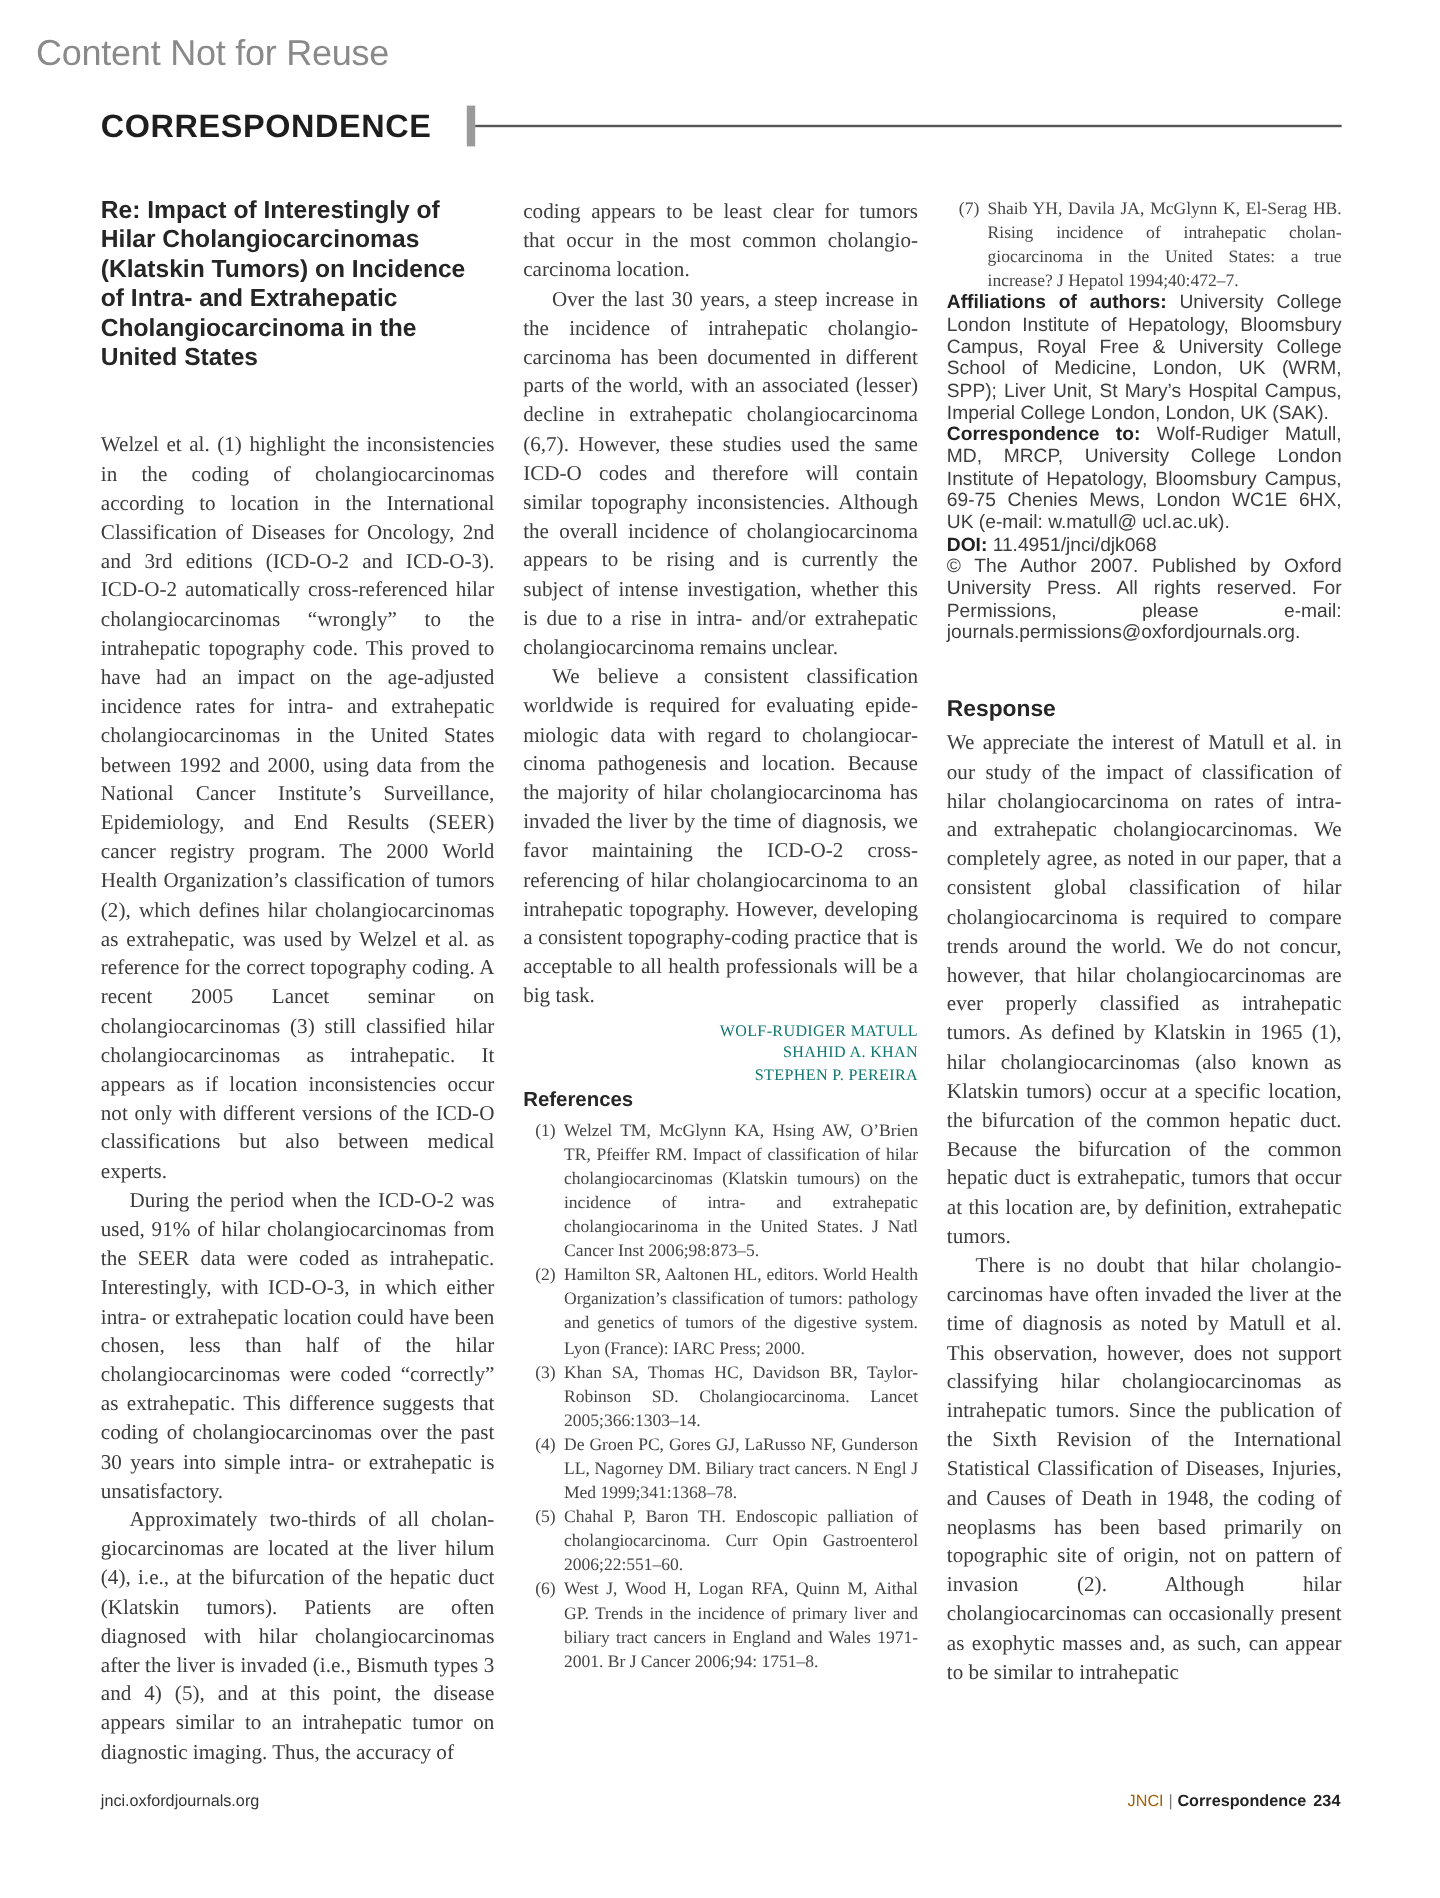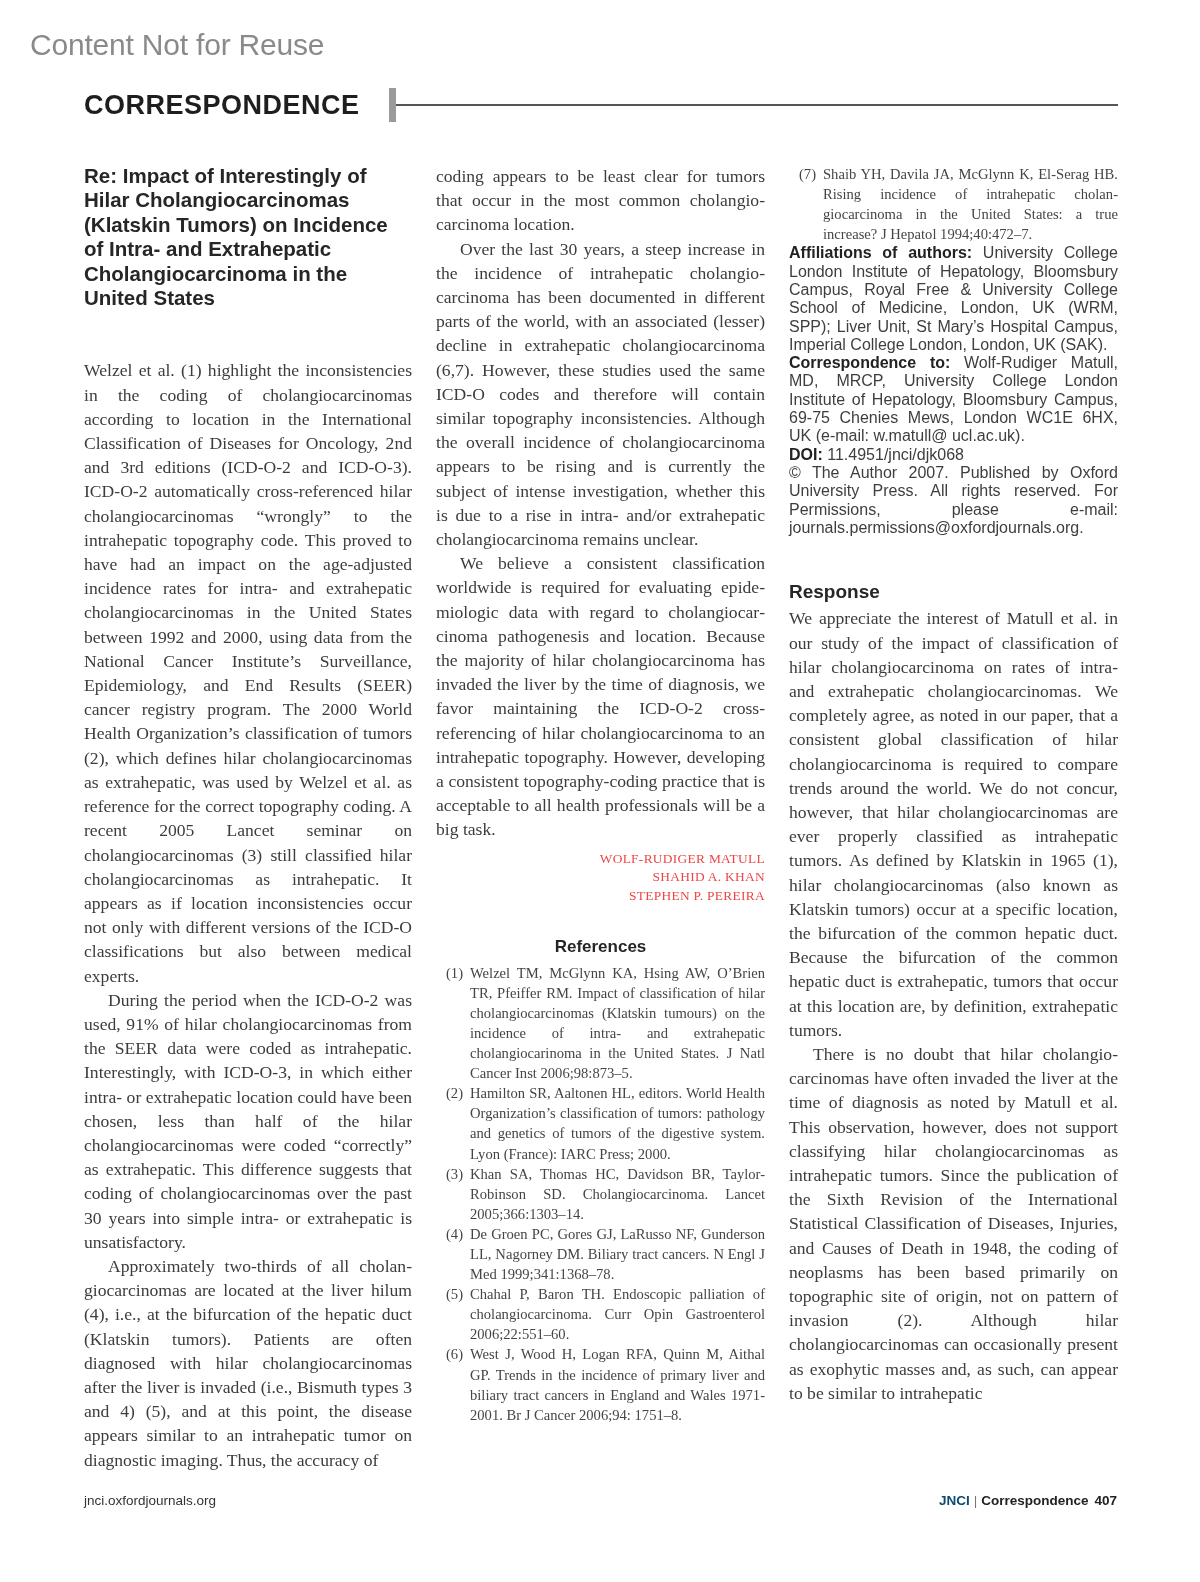--- a/index.html
+++ b/index.html
@@ -20,40 +20,40 @@
   .col p { margin: 0; text-align: justify; hyphens: manual; }
   .col p.indent { text-indent: 24px; }
   #col1 { left: 84px; top: 164px; width: 328px; }
   #col2 { left: 436px; top: 164px; width: 329px; }
   #col3 { left: 789px; top: 164px; width: 329px; }
 
   .article-title {
     font-family: "Liberation Sans", sans-serif; font-weight: bold; font-size: 20.5px; line-height: 24.4px;
     color: #262626; margin: 0 0 48px 0; padding-top: 0;
   }
-  .signatures { margin-top: 8px; text-align: right; font-size: 13.4px; line-height: 18.6px; letter-spacing: 0.3px; color: #ef4444; }
+  .signatures { margin-top: 8px; text-align: right; font-size: 13.4px; line-height: 18.6px; letter-spacing: 0.3px; color: #0f766e; }
   .sig-line { display: block; }
 
   .subhead { font-family: "Liberation Sans", sans-serif; font-weight: bold; font-size: 17px; color: #262626; margin: 0; }
-  #refs-head { margin-top: 30px; margin-bottom: 3px; text-align: center; }
+  #refs-head { margin-bottom: 3px; }
   .refs { list-style: none; margin: 0; padding: 0; }
   .ref { position: relative; padding-left: 34px; margin: 0 0 0 0; font-size: 14.6px; line-height: 20.1px; text-align: justify; color: #454545; }
   .ref-num { position: absolute; left: 10px; top: 0; }
   .ref-text { display: block; }
   #col3 .ref { margin-bottom: 0; }
 
   #notes-head { margin-top: 22px; margin-bottom: 2px; }
   .note { font-family: "Liberation Sans", sans-serif; font-size: 16px; line-height: 18.3px; text-align: justify; color: #3e3e3e; margin: 0 0 8px 0; }
   .note b { color: #222; }
   #response-head { margin-top: 43px; margin-bottom: 2px; font-size: 19px; }
 
   .footer { position: absolute; top: 1493px; font-family: "Liberation Sans", sans-serif; font-size: 13.5px; color: #333; }
   .footer-left { left: 84px; }
   .footer-right { right: 83px; }
-  .footer-right .journal { font-weight: bold; color: #0c4a6e; }
+  .footer-right .journal { font-weight: normal; color: #a16207; }
   .footer-right .sep { color: #777; padding: 0 4px; }
   .footer-right .section { font-weight: bold; color: #222; }
   .footer-right .page { padding-left: 6px; font-weight: bold; color: #222; }
 </style>
 </head>
 <body>
 
 <div class="watermark">Content Not for Reuse</div>
 
 <div class="section-head">
@@ -118,14 +118,14 @@
   <p class="note"><b>Correspondence to:</b><span> Wolf-Rudiger Matull, MD, MRCP, University College London Institute of Hepatology, Bloomsbury Campus, 69-75 Chenies Mews, London WC1E 6HX, UK (e-mail: w.matull@ ucl.ac.uk).</span></p>
   <p class="note"><b>DOI:</b><span> 11.4951/jnci/djk068</span></p>
   <p class="note">© The Author 2007. Published by Oxford University Press. All rights reserved. For Permissions, please e-mail: journals.permissions@oxfordjournals.org.</p>
   <h2 class="subhead" id="response-head">Response</h2>
   <p>We appreciate the interest of Matull et al. in our study of the impact of classification of hilar cholangiocarcinoma on rates of intra- and extrahepatic cholangiocarcino­mas. We completely agree, as noted in our paper, that a consistent global classification of hilar cholangiocarcinoma is required to compare trends around the world. We do not concur, however, that hilar cholangio­carcinomas are ever properly classified as intrahepatic tumors. As defined by Klatskin in 1965 (1), hilar cholangiocarcinomas (also known as Klatskin tumors) occur at a spe­cific location, the bifurcation of the com­mon hepatic duct. Because the bifurcation of the common hepatic duct is extrahepatic, tumors that occur at this location are, by definition, extrahepatic tumors.</p>
   <p class="indent">There is no doubt that hilar cholangio­carcinomas have often invaded the liver at the time of diagnosis as noted by Matull et al. This observation, however, does not support classifying hilar cholangiocarci­nomas as intrahepatic tumors. Since the publication of the Sixth Revision of the International Statistical Classification of Diseases, Injuries, and Causes of Death in 1948, the coding of neoplasms has been based primarily on topographic site of origin, not on pattern of invasion (2). Although hilar cholangiocarcinomas can occasionally present as exophytic masses and, as such, can appear to be similar to intrahepatic</p>
 </div>
 
 <div class="footer footer-left">jnci.oxfordjournals.org</div>
 <div class="footer footer-right">
-  <span class="journal">JNCI</span><span class="sep">|</span><span class="section">Correspondence</span><span class="page">407</span>
+  <span class="journal">JNCI</span><span class="sep">|</span><span class="section">Correspondence</span><span class="page">234</span>
 </div>
 
 </body></html>

